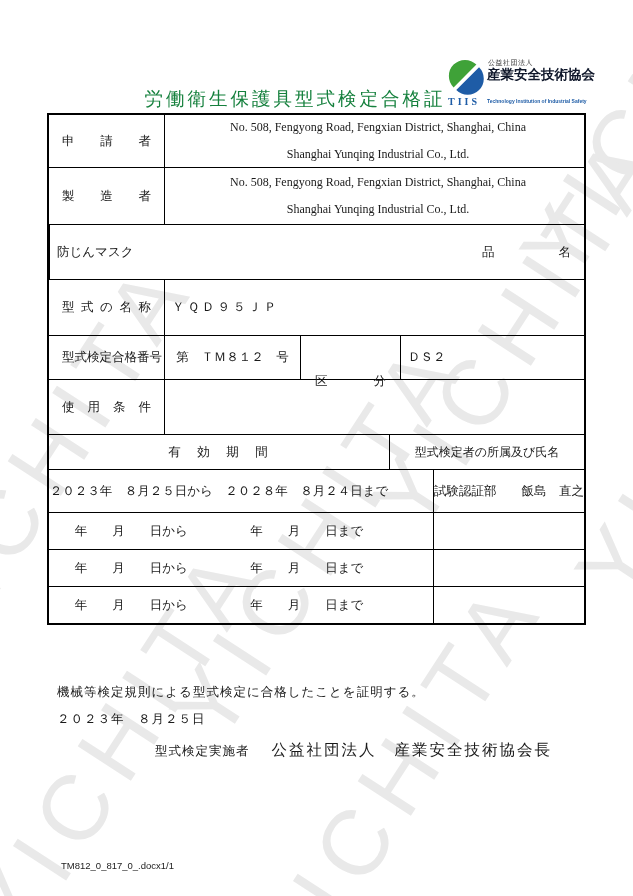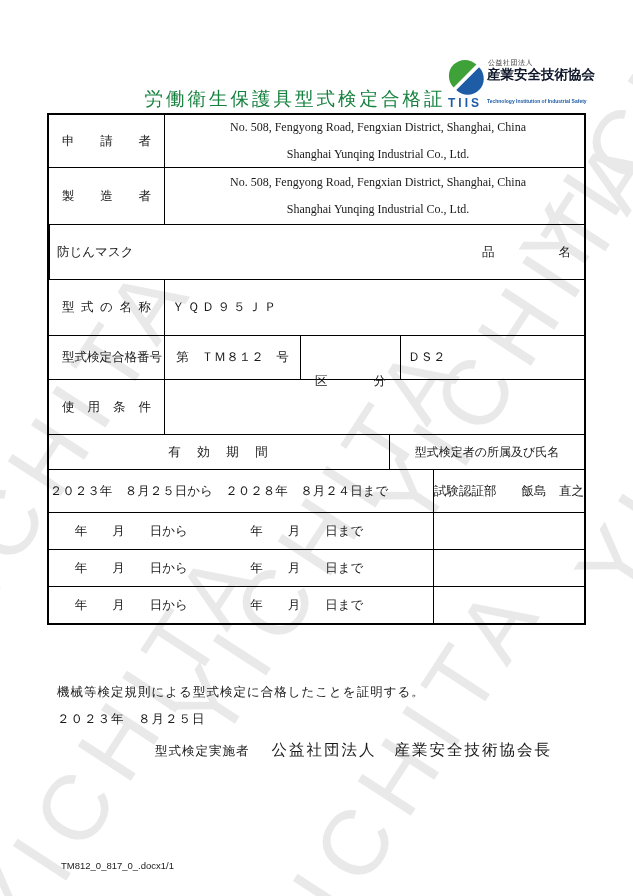--- a/index.html
+++ b/index.html
@@ -24,22 +24,22 @@
 
   
   .title{position:absolute;left:130px;top:86px;width:330px;text-align:center;
          font-size:18.5px;letter-spacing:3px;color:#15803d;white-space:nowrap;}
   .logo{position:absolute;left:445px;top:56px;width:155px;height:52px;}
   .logo-circle{position:absolute;left:1px;top:1px;width:38px;height:38px;}
   .logo-orgtype{position:absolute;left:43px;top:2px;font-size:7px;color:#333;
                 font-family:"Liberation Sans",sans-serif;letter-spacing:0.5px;}
   .logo-orgname{position:absolute;left:42px;top:10px;font-size:13.5px;font-weight:bold;color:#0f172a;
                 font-family:"Liberation Sans",sans-serif;white-space:nowrap;letter-spacing:0px;}
-  .logo-acronym{position:absolute;left:3px;top:40px;font-size:12px;font-weight:bold;color:#1e5ca6;
-                font-family:Liberation Sans, sans-serif;letter-spacing:3px;}
+  .logo-acronym{position:absolute;left:3px;top:40px;font-size:10px;font-weight:bold;color:#1e5ca6;
+                font-family:Liberation Serif, serif;letter-spacing:3px;}
   .logo-tagline{position:absolute;left:42px;top:42px;font-size:5px;font-weight:bold;color:#1e5ca6;
                 font-family:"Liberation Sans",sans-serif;white-space:nowrap;}
 
   
   .cert-table{position:absolute;left:47px;top:113px;width:539px;border:2px solid #000;
               box-sizing:border-box;background:transparent;font-size:12.5px;}
   .trow{display:flex;border-top:1px solid #000;box-sizing:border-box;}
   .trow.first{border-top:none;}
   .cell{box-sizing:border-box;border-left:1px solid #000;display:flex;align-items:center;}
   .cell.c-first{border-left:none;}

